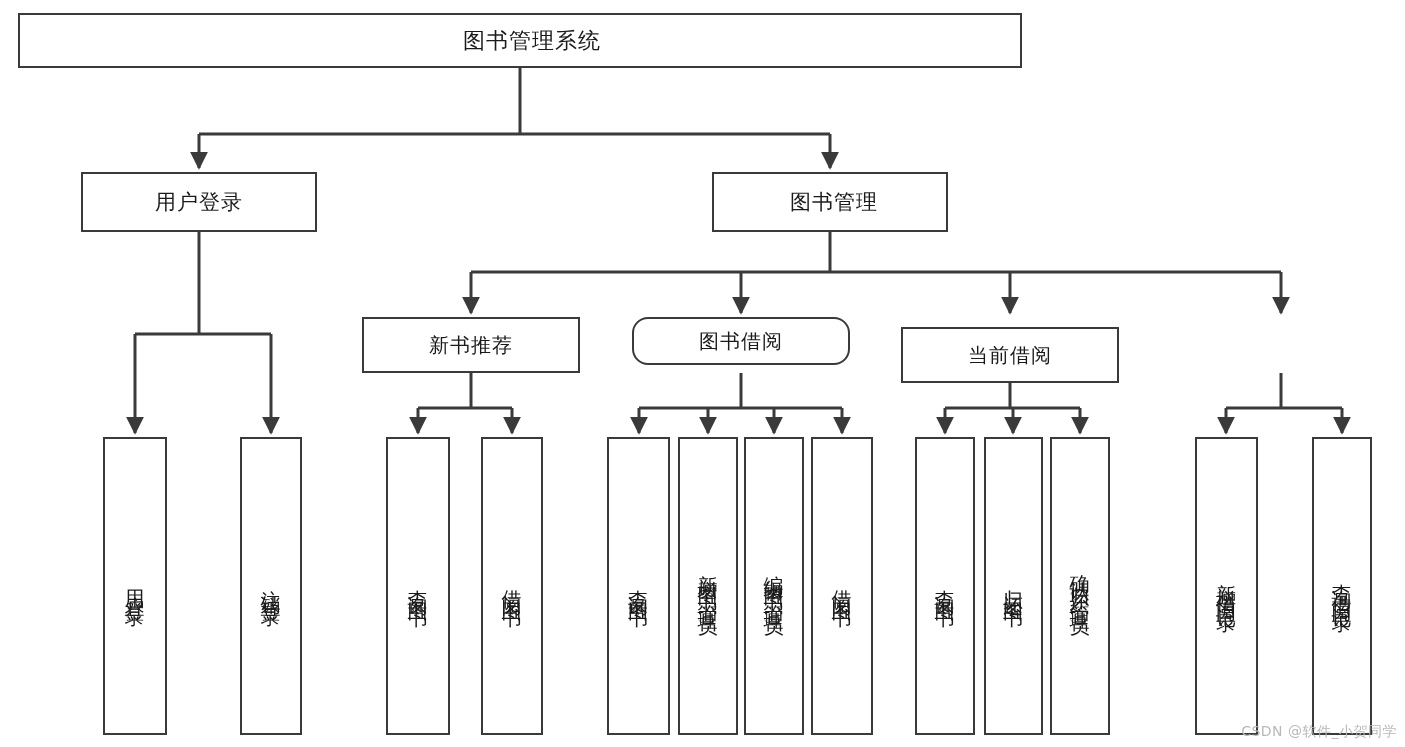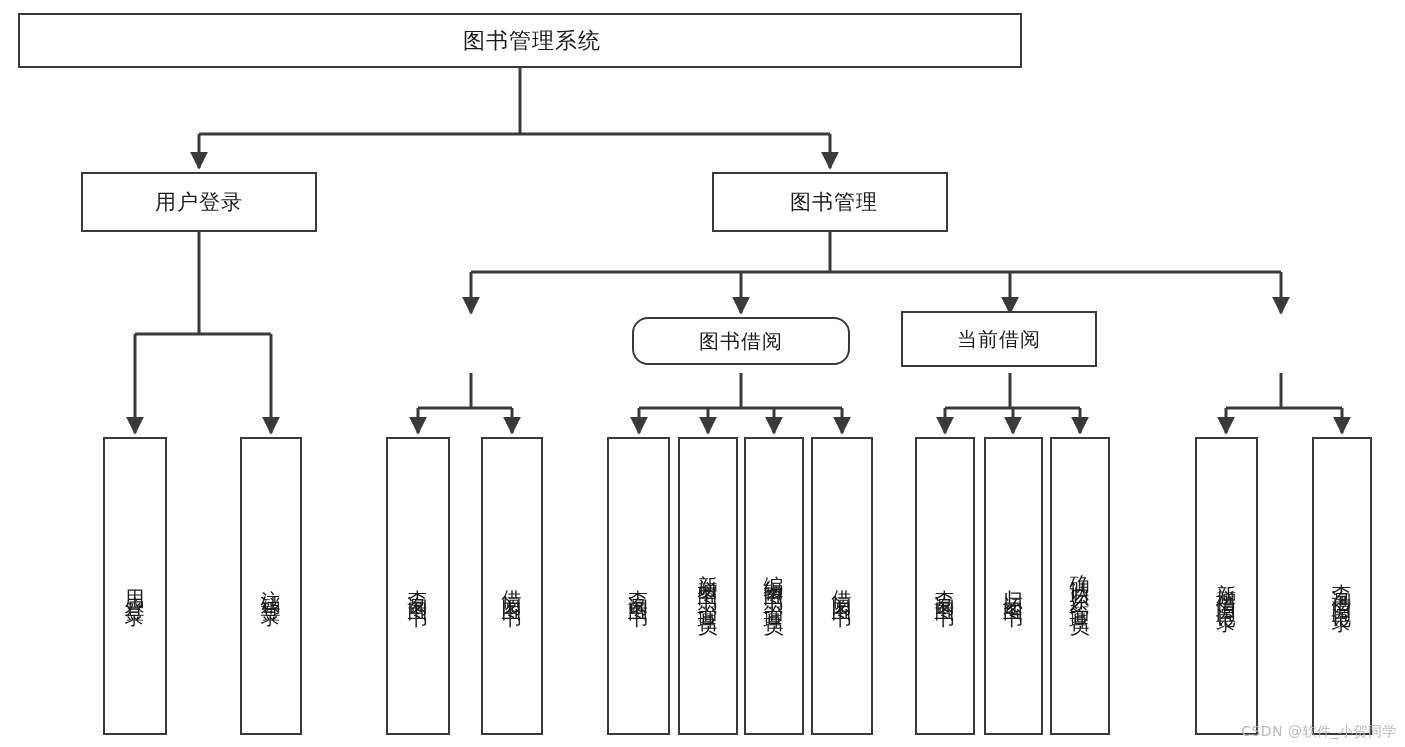--- a/index.html
+++ b/index.html
@@ -125,22 +125,23 @@
       <path d="M 1226 408 L 1226 433" marker-end="url(#arrow)"></path>
       <path d="M 1342 408 L 1342 433" marker-end="url(#arrow)"></path>
     </g>
   </svg>
 
   <div class="node node-root" style="left: 18px; top: 13px; width: 1004px; height: 55px;">图书管理系统</div>
 
   <div class="node node-mid" style="left: 81px; top: 172px; width: 236px; height: 60px;">用户登录</div>
   <div class="node node-mid" style="left: 712px; top: 172px; width: 236px; height: 60px; padding-left: 8px;">图书管理</div>
 
+  <div class="node node-sub" style="left: 362px; top: 317px; width: 218px; height: 56px;">新书推荐</div>
   <div class="node node-sub" style="left: 632px; top: 317px; width: 218px; height: 48px; border-radius: 16px;">图书借阅</div>
-  <div class="node node-sub" style="left: 901px; top: 311px; width: 196px; height: 56px;">当前借阅</div>
+  <div class="node node-sub" style="left: 901px; top: 327px; width: 218px; height: 56px;">当前借阅</div>
 
   <div class="node node-leaf" style="left: 103px; top: 437px; width: 64px; height: 298px;">
       <span class="vtext">用户登录</span>
     </div>
   <div class="node node-leaf" style="left: 240px; top: 437px; width: 62px; height: 298px;">
       <span class="vtext">注销登录</span>
     </div>
   <div class="node node-leaf" style="left: 386px; top: 437px; width: 64px; height: 298px;">
       <span class="vtext">查询图书</span>
     </div>

